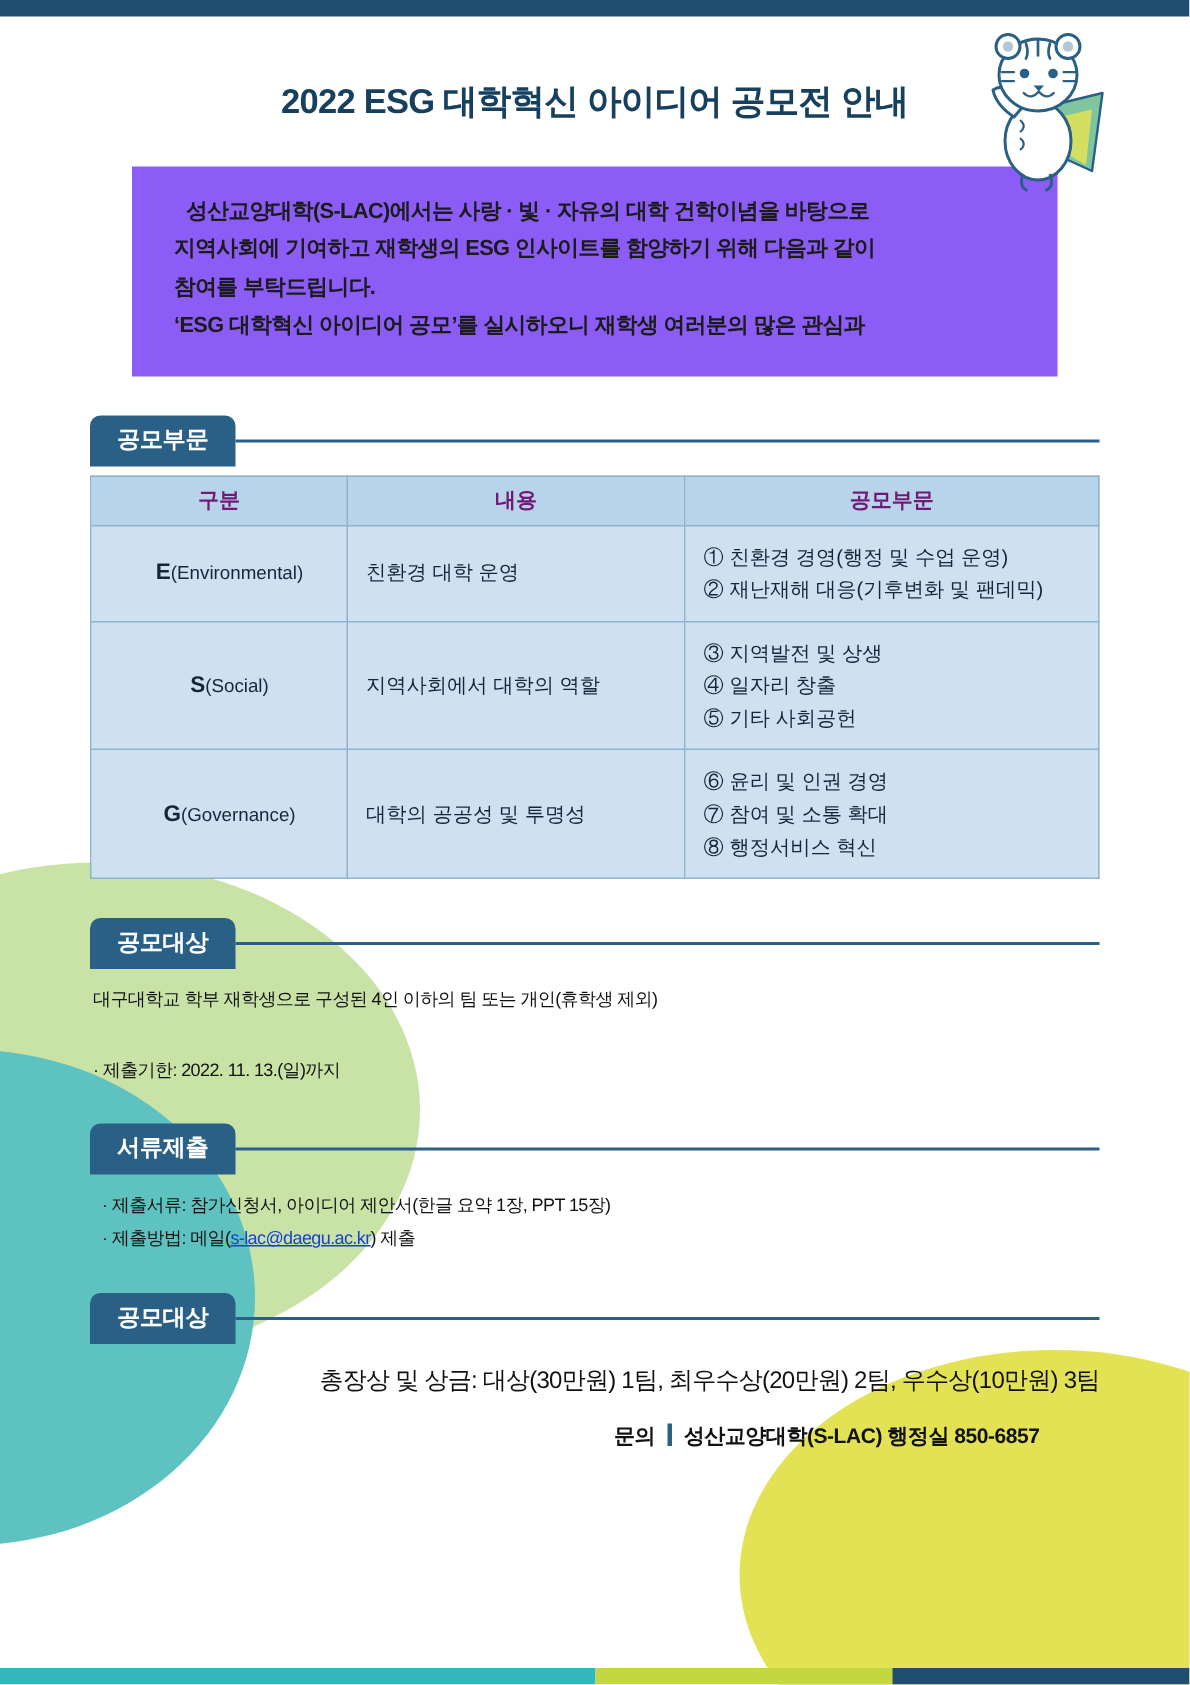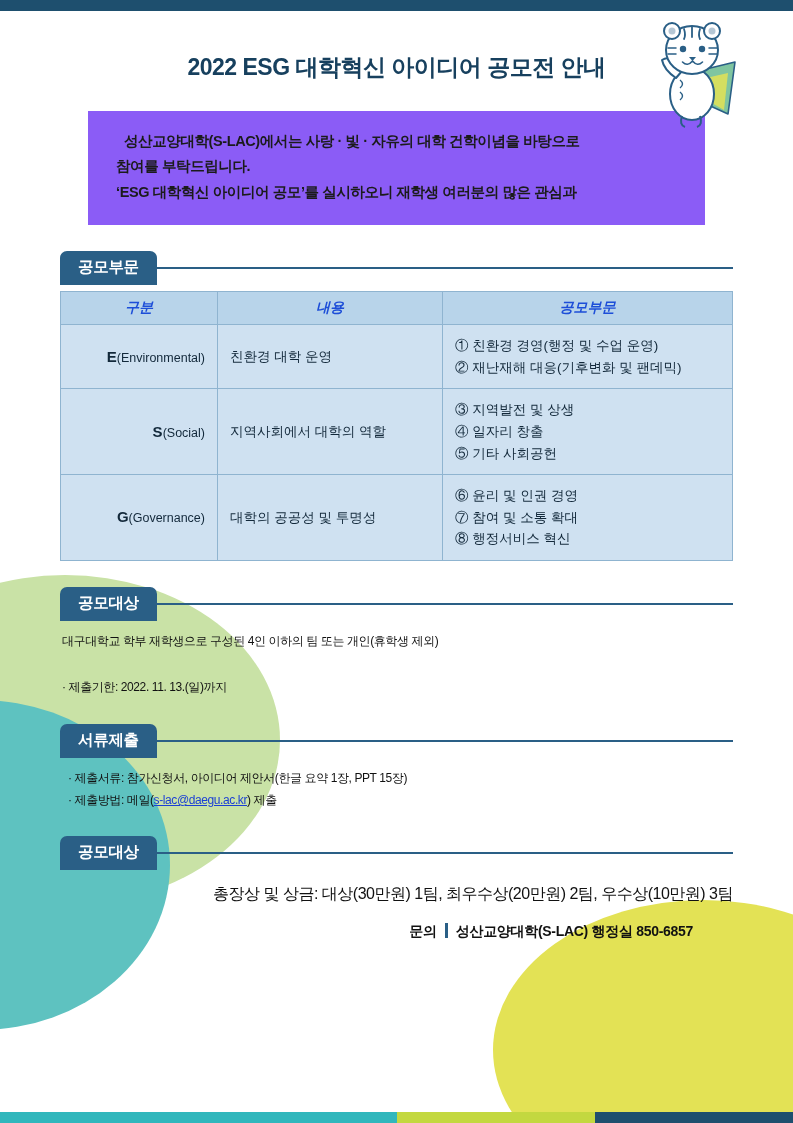--- a/index.html
+++ b/index.html
@@ -141,33 +141,32 @@
     border-collapse: collapse;
     width: 100%;
     margin-top: 6px;
     font-size: 13.5px;
   }
   table.esg th {
     background: #b8d4ea;
     border: 1px solid #8fb4d0;
     padding: 7px 4px;
     font-weight: bold;
-    color: #1d4ed8;
+    color: #701a75;
     font-size: 14px;
-    font-style: italic;
   }
   table.esg td {
     border: 1px solid #8fb4d0;
     background: #cfe1f1;
     padding: 10px 12px;
     vertical-align: middle;
     line-height: 1.6;
     color: #12283a;
   }
-  table.esg td.c1 { width: 132px; text-align: right; padding-left: 12px; }
+  table.esg td.c1 { width: 132px; text-align: center; padding-left: 26px; }
   table.esg td.c2 { width: 200px; text-align: left; }
   table.esg td.c3 { text-align: left; }
   .cat-letter { font-weight: bold; font-size: 15px; }
   .cat-word { font-size: 12.5px; }
 
   
   .body-text {
     font-size: 12px;
     line-height: 1.7;
     margin-top: 10px;
@@ -252,20 +251,21 @@
 
   <path d="M28 30 h8 M28 36 h8 M69 30 h8 M69 36 h8" stroke="#2a5f86" stroke-width="1.5" stroke-linecap="round"></path>
 </svg>
 
 <div class="page">
 
   <div class="title">2022 ESG 대학혁신 아이디어 공모전 안내</div>
 
   <div class="intro-box">
     <div class="lead">성산교양대학(S-LAC)에서는 사랑 · 빛 · 자유의 대학 건학이념을 바탕으로</div>
+    <div>지역사회에 기여하고 재학생의 ESG 인사이트를 함양하기 위해 다음과 같이</div>
     <div>참여를 부탁드립니다.</div>
     <div>‘ESG 대학혁신 아이디어 공모’를 실시하오니 재학생 여러분의 많은 관심과</div>
   </div>
 
   <div class="section">
     <div class="sec-head">
       <div class="sec-tag">공모부문</div>
       <div class="sec-rule"></div>
     </div>
     <table class="esg">

